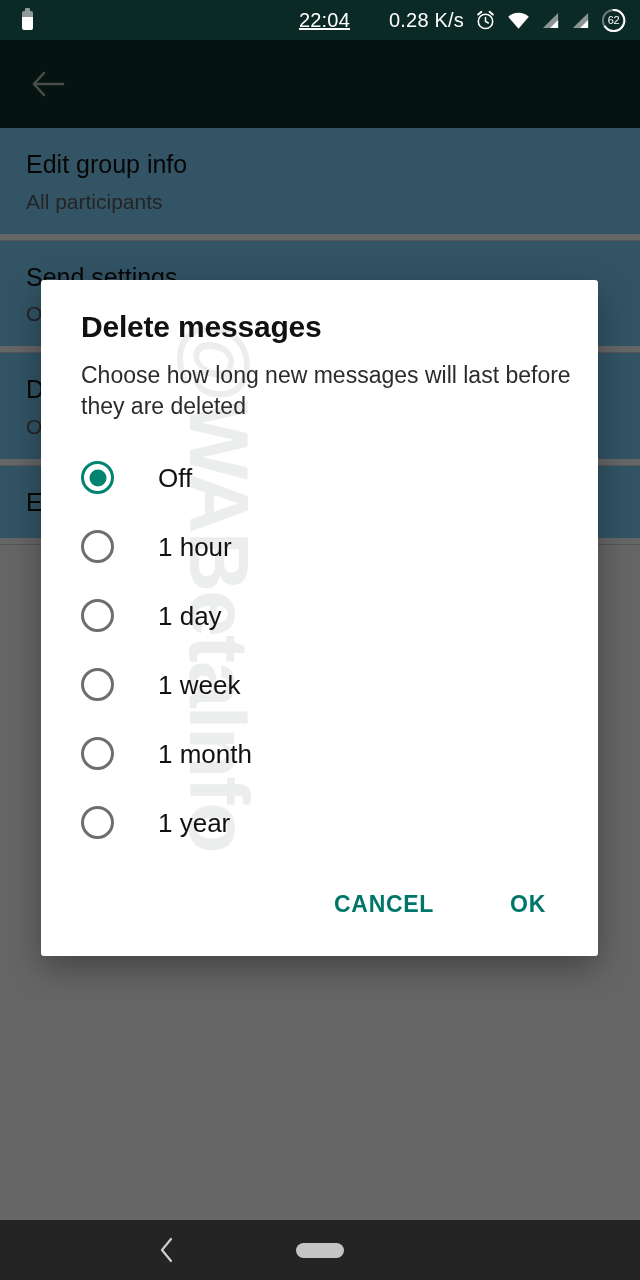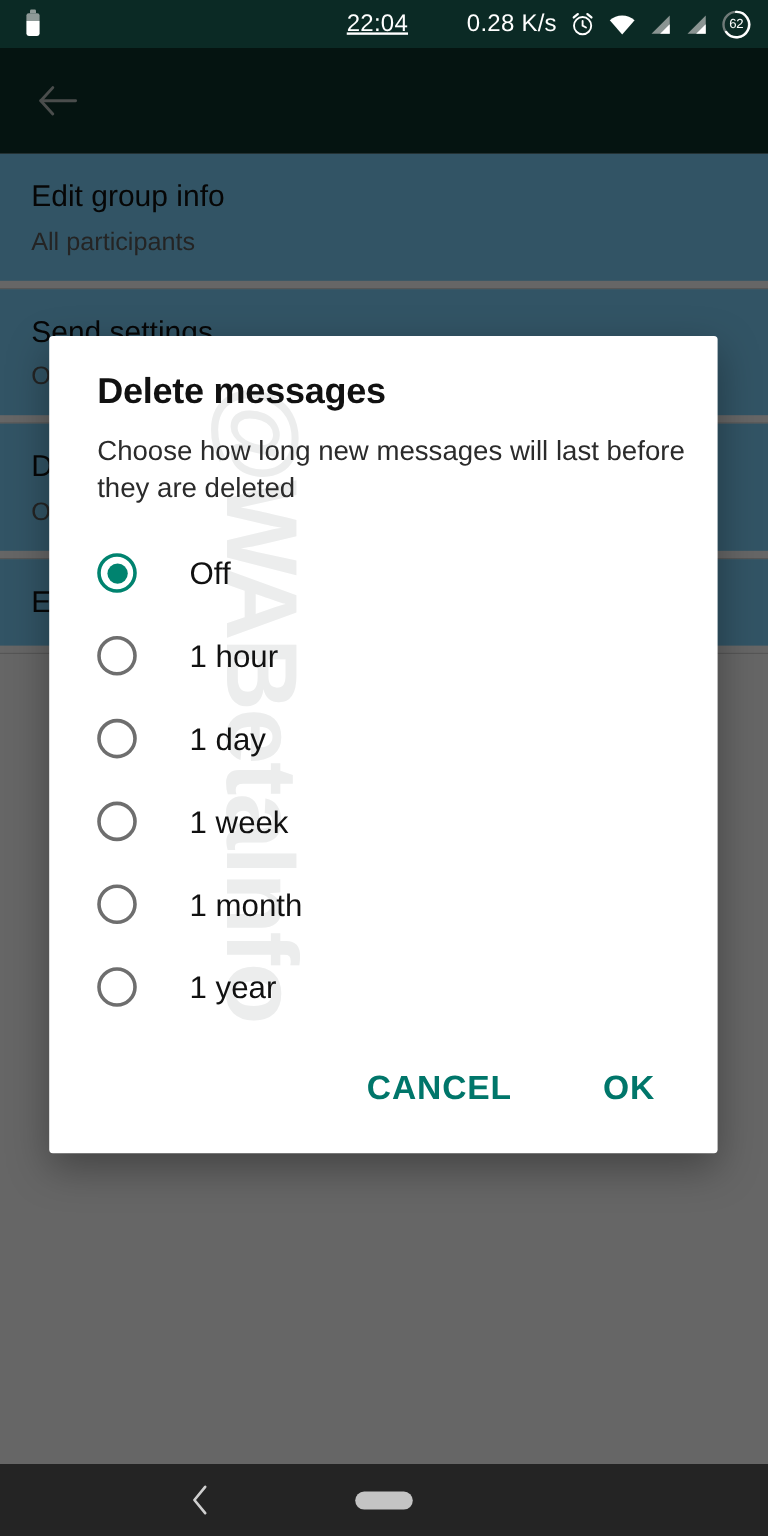--- a/index.html
+++ b/index.html
@@ -45,21 +45,21 @@
   .mini-battery::before {
     content: "";
     position: absolute;
     top: -3px; left: 3px;
     width: 5px; height: 3px;
     background: #8f9a98;
     border-radius: 1px 1px 0 0;
   }
 
   .sb-time { font-size: 20px; letter-spacing: .2px; text-decoration: underline; }
-  .sb-speed { font-size: 20px; letter-spacing: .2px; margin-left: 38px; }
+  .sb-speed { font-size: 20px; letter-spacing: .2px; margin-left: 28px; }
 
   .icon-alarm { width: 21px; height: 21px; display: block; }
   .icon-wifi  { width: 23px; height: 21px; display: block; }
   .icon-sig   { width: 19px; height: 19px; display: block; }
   .icon-batt  { width: 25px; height: 25px; display: block; position: relative; }
   .batt-num {
     position: absolute; inset: 0;
     display: flex; align-items: center; justify-content: center;
     font-size: 11px; color: #ffffff; letter-spacing: -.3px;
   }
@@ -237,21 +237,21 @@
   }
 
   .dlg-actions {
     display: flex;
     justify-content: flex-end;
     align-items: center;
     padding: 22px 26px 26px 0;
     gap: 0;
   }
   .dlg-btn {
-    font-size: 28px;
+    font-size: 23px;
     font-weight: bold;
     color: #00766a;
     letter-spacing: .7px;
     background: transparent;
     border: none;
     padding: 12px 20px;
     cursor: pointer;
     font-family: "Liberation Sans", sans-serif;
   }
   .dlg-btn.ok { margin-left: 36px; margin-right: 6px; }

